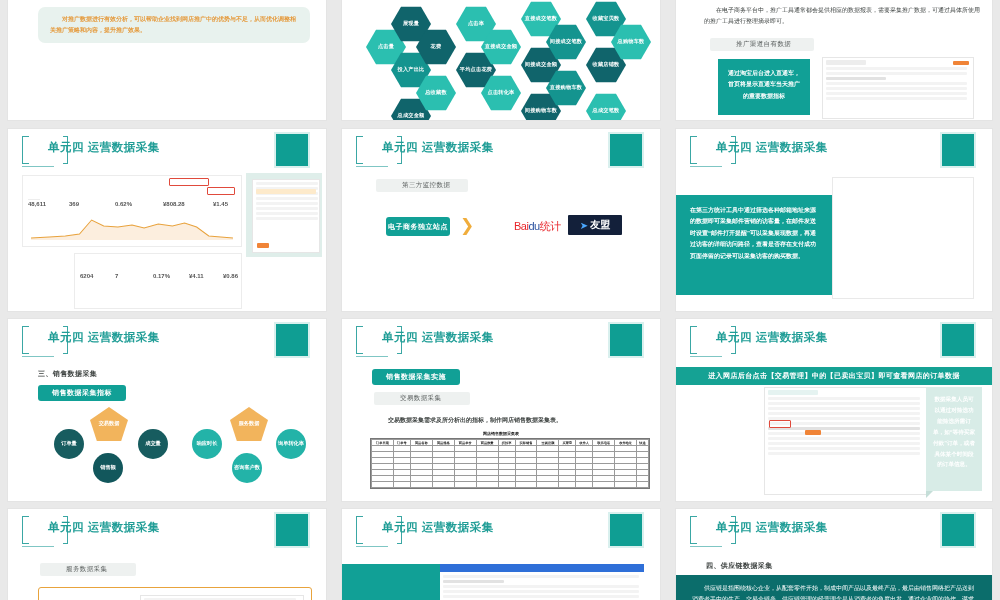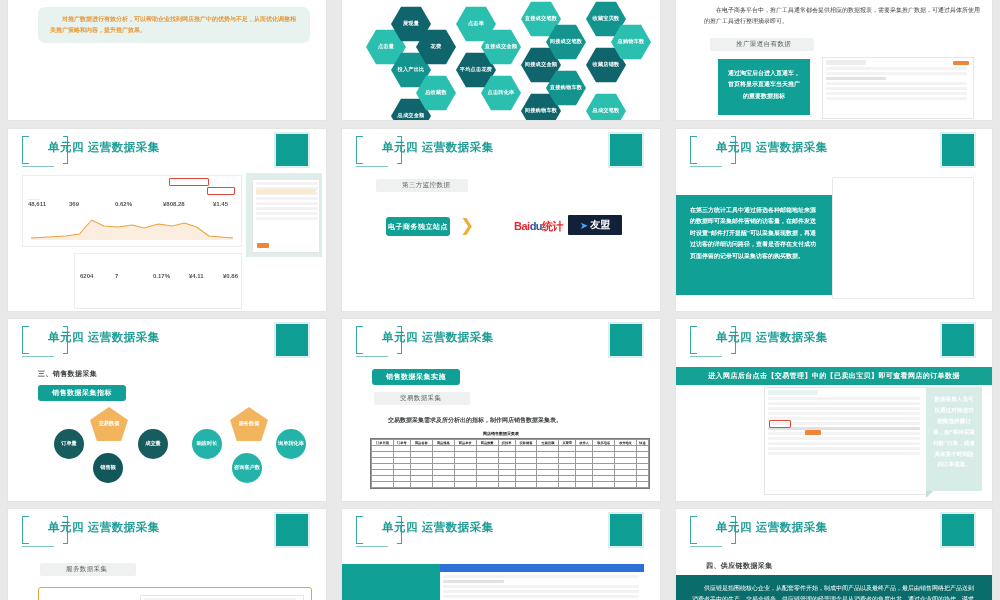--- a/index.html
+++ b/index.html
@@ -107,21 +107,21 @@
   
   .dash{position:absolute;background:#fff;border:1px solid #ececec;}
   .kpi{position:absolute;font-size:4px;color:#bdbdbd;}
   .kpiv{position:absolute;font-size:6px;color:#555;font-weight:bold;}
   .spark{position:absolute;left:8px;right:8px;bottom:6px;height:26px;}
   .mintpanel{position:absolute;background:#dfeeea;}
   .redbox{position:absolute;border:1px solid #e04a3c;border-radius:1px;}
 
   
   .logobox{position:absolute;background:#13203a;border-radius:1px;display:flex;align-items:center;justify-content:center;}
-  .baidu{position:absolute;font-weight:bold;font-size:11px;color:#e8262b;letter-spacing:-.5px;}
+  .baidu{position:absolute;font-weight:normal;font-size:11px;color:#e8262b;letter-spacing:-.5px;}
   .chev{position:absolute;color:#f0ad3c;font-size:17px;font-weight:bold;line-height:1;}
 
   
   .stat{position:absolute;background:#fff;border:1px solid #e9e9e9;overflow:hidden;}
 
   
   .circ{
     position:absolute;border-radius:50%;display:flex;align-items:center;
     justify-content:center;text-align:center;color:#fff;font-weight:bold;
     font-size:5.2px;line-height:1.35;

